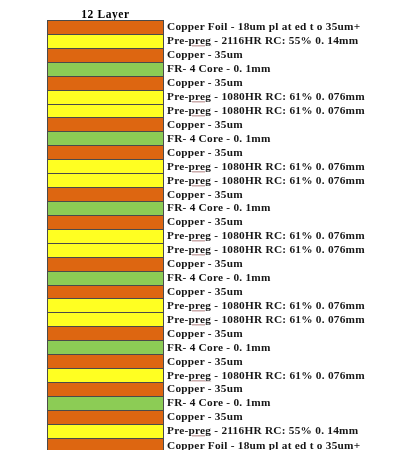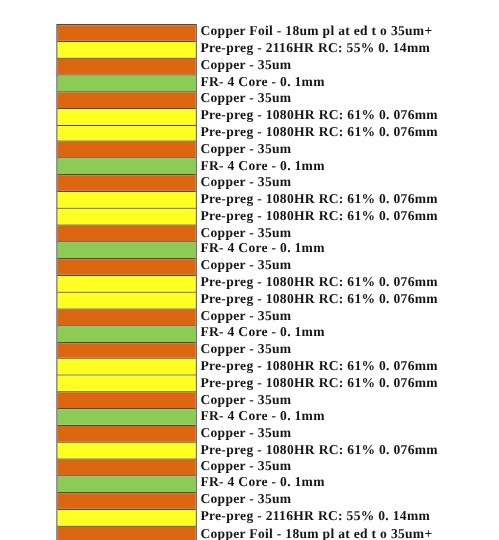--- a/index.html
+++ b/index.html
@@ -67,20 +67,21 @@
     top: 50%;
     transform: translateY(-50%);
     white-space: nowrap;
     font-size: 11.3px;
     font-weight: bold;
     color: #151515;
     letter-spacing: 0.25px;
     line-height: 1;
   }
   .layer-label .u {
+    text-decoration: underline;
     text-decoration-color: #b08080;
   }
   #footer-row {
     position: absolute;
     left: 47px;
     top: 426px;
     width: 150px;
     height: 18px;
     text-align: center;
   }
@@ -90,20 +91,23 @@
     color: #000000;
     letter-spacing: 0.5px;
     white-space: nowrap;
   }
 </style>
 </head>
 <body>
 
 <div id="stack-diagram">
 
+  <div id="title-row">
+    <span class="title-text">12 Layer</span>
+  </div>
 
   <div id="layer-table">
       <div class="layer-row">
         <div class="swatch" style="background: rgb(221, 102, 17);"></div>
         <div class="layer-label">Copper Foil  -  18um pl at ed  t o  35um+</div>
       </div>
       <div class="layer-row">
         <div class="swatch" style="background: rgb(255, 255, 34);"></div>
         <div class="layer-label"><span>Pre-</span><span class="u">preg</span><span>  -  2116HR RC:  55% 0. 14mm</span></div>
       </div>

